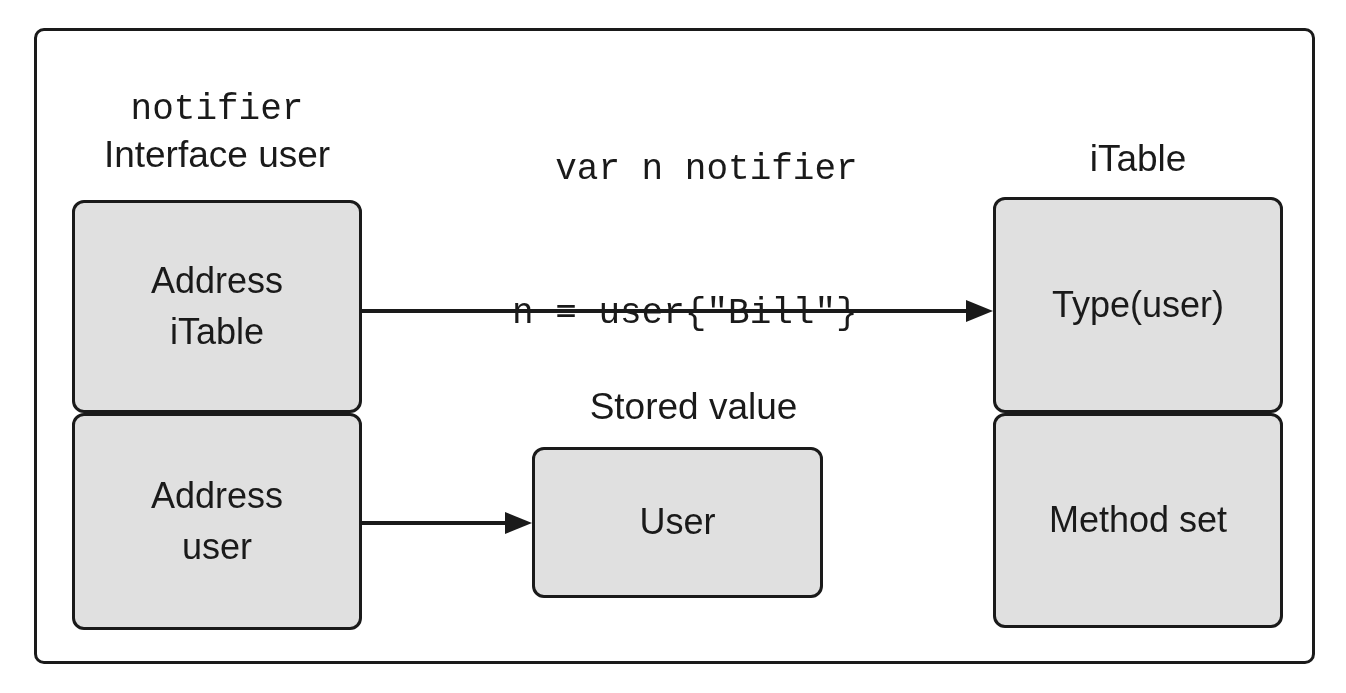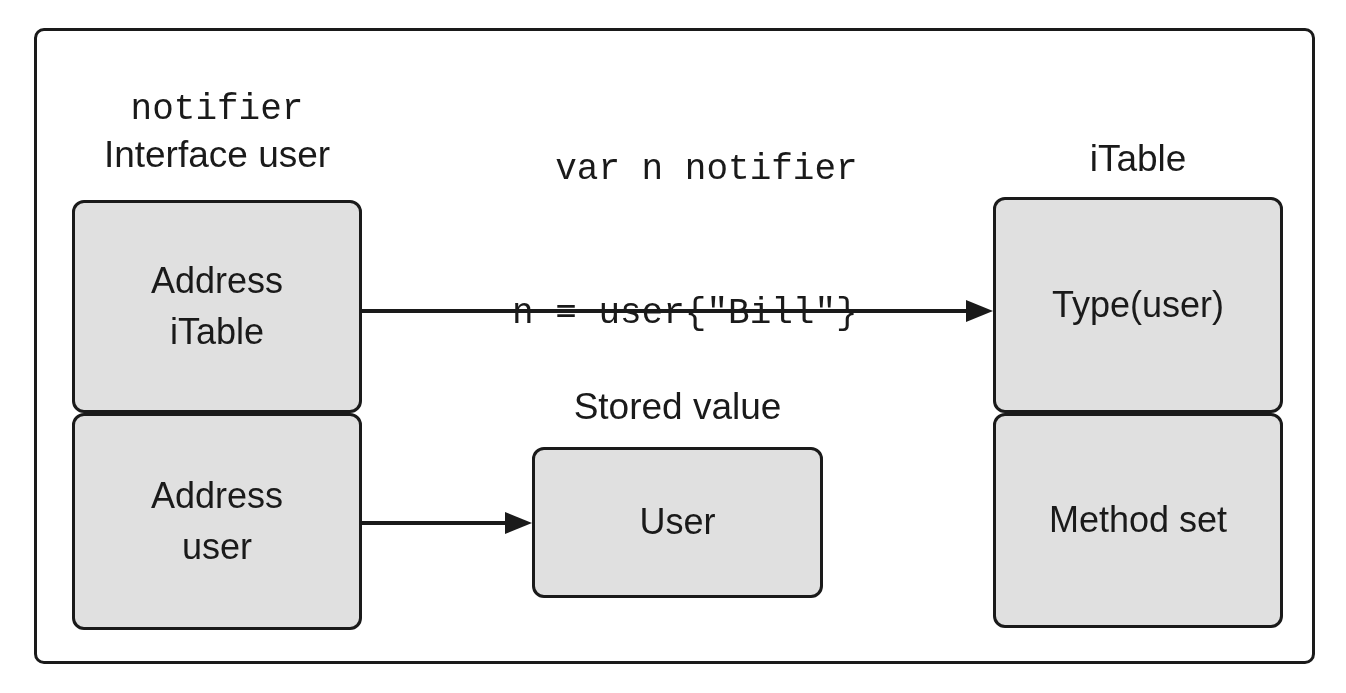--- a/index.html
+++ b/index.html
@@ -76,21 +76,21 @@
     position: absolute;
     left: 993px;
     top: 136px;
     width: 290px;
     text-align: center;
     font-size: 37px;
     line-height: 46px;
   }
   .stored-label {
     position: absolute;
-    left: 532px;
+    left: 548px;
     top: 384px;
     width: 291px;
     text-align: center;
     font-size: 37px;
     line-height: 46px;
   }
   .arrow-line {
     position: absolute;
     height: 4px;
     background: #1a1a1a;

